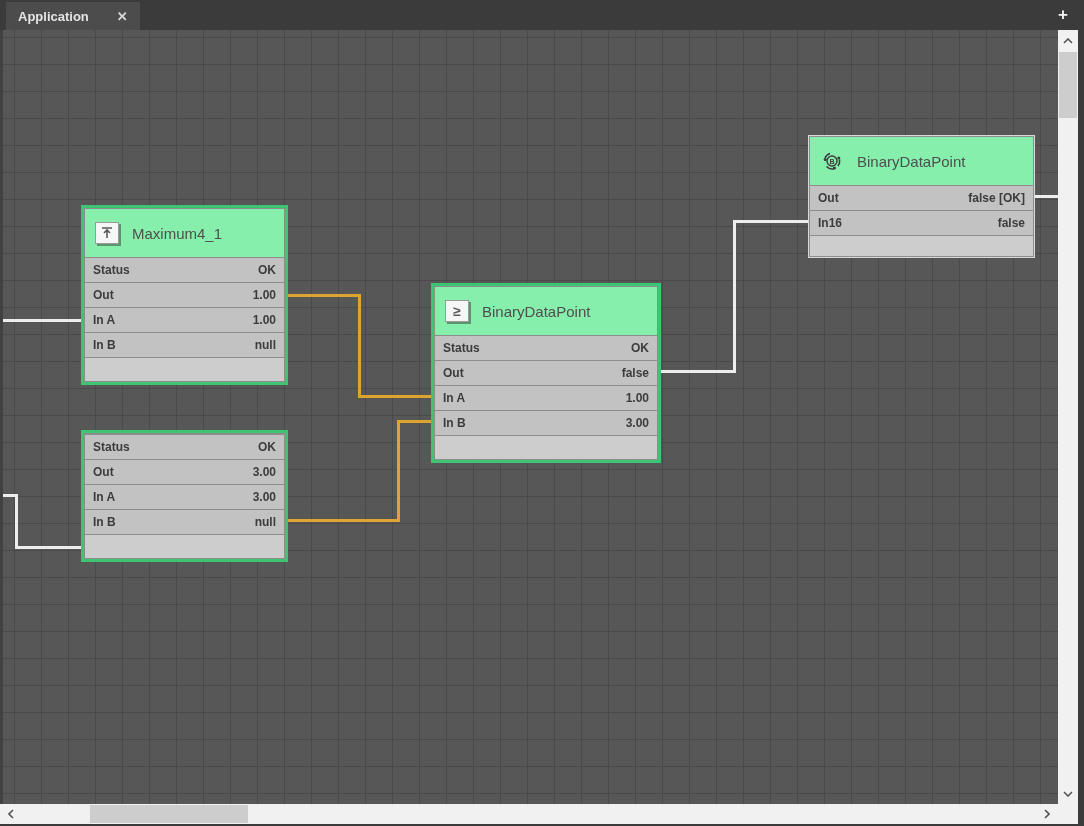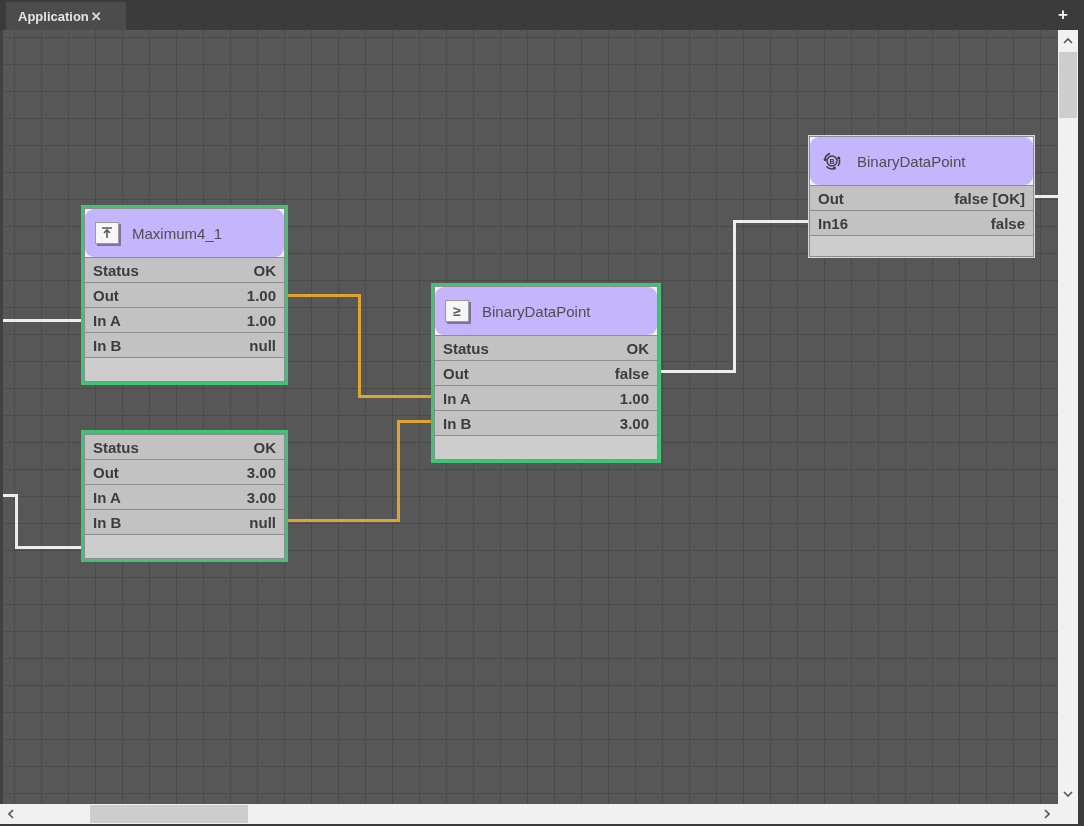--- a/index.html
+++ b/index.html
@@ -4,21 +4,21 @@
 <style>
   * { box-sizing: border-box; margin: 0; padding: 0; }
   html,body { width:1084px; height:826px; overflow:hidden;
     font-family:"Liberation Sans", sans-serif; background:#3b3b3b; }
 
   .app { position:relative; width:1084px; height:826px; background:#3b3b3b; }
 
   
   .tabbar { position:absolute; left:0; top:0; width:1084px; height:30px; background:#3b3b3b; }
   .tab { position:absolute; left:6px; top:2px; height:28px; min-width:120px; background:#4c4c4c;
-         display:flex; align-items:center; gap:2px; padding:0 12px 0 12px; }
+         display:flex; align-items:center; gap:28px; padding:0 12px 0 12px; }
   .tab-label { color:#e4e4e4; font-size:13px; font-weight:600; }
   .tab-close { color:#d8d8d8; font-size:13px; font-weight:700; cursor:pointer; line-height:1; }
   .add-tab { position:absolute; right:16px; top:4px; color:#f2f2f2; font-size:17px; font-weight:700;
              cursor:pointer; line-height:22px; }
 
   
   .canvas { position:absolute; left:0; top:30px; width:1058px; height:774px;
     background-color:var(--canvas-bg,#575757);
     background-image:
       linear-gradient(to right, var(--grid-line,#4a4a4a) 1px, transparent 1px),
@@ -28,28 +28,28 @@
 
   
   .wire-seg { position:absolute; }
   .wire-white { background:var(--wire-white,#ededed); }
   .wire-orange { background:var(--wire-orange,#dfa430); }
 
   
   .node { position:absolute; border:3px solid var(--selection-green,#3ec573); background:#f2f2f2; }
   .node.unselected { border:1px solid #d9d9d9; }
   .node-inner { border:1px solid #8d8d8d; }
-  .node-header { height:48px; background:#c4b5fd; display:flex; align-items:center; padding-left:10px;border-radius:9px; }
+  .node-header { height:48px; background:#86efac; display:flex; align-items:center; padding-left:10px; }
   .node-icon { width:24px; height:22px; background:#f6f6f6; border:1px solid #9a9a9a;
     box-shadow:2px 2px 0 rgba(40,40,40,0.45); display:flex; align-items:center; justify-content:center;
     color:#5a5a5a; font-size:14px; font-weight:700; flex:0 0 auto; }
   .node-title { margin-left:13px; color:#4f4f4f; font-size:15px; white-space:nowrap; }
   .node-row { height:25px; background:#c2c2c2; border-top:1px solid #8d8d8d;
     display:flex; align-items:center; justify-content:space-between; padding:0 8px; }
-  .row-label, .row-value { font-size:15px; font-weight:700; color:#3c3c3c; }
+  .row-label, .row-value { font-size:12px; font-weight:700; color:#3c3c3c; }
   .node-footer { height:24px; background:#cdcdcd; border-top:1px solid #8d8d8d; }
 
   
   .vscroll { position:absolute; left:1058px; top:30px; width:20px; height:774px; background:#f1f1f1; }
   .vscroll .btn-up { position:absolute; left:0; top:0; width:20px; height:21px; }
   .vscroll .btn-down { position:absolute; left:0; bottom:0; width:20px; height:21px; }
   .vscroll .thumb { position:absolute; left:1px; top:22px; width:18px; height:66px; background:#cdcdcd; }
   .hscroll { position:absolute; left:0; top:804px; width:1058px; height:20px; background:#f1f1f1; }
   .hscroll .btn-left { position:absolute; left:0; top:0; width:22px; height:20px; }
   .hscroll .btn-right { position:absolute; right:0; top:0; width:22px; height:20px; }

